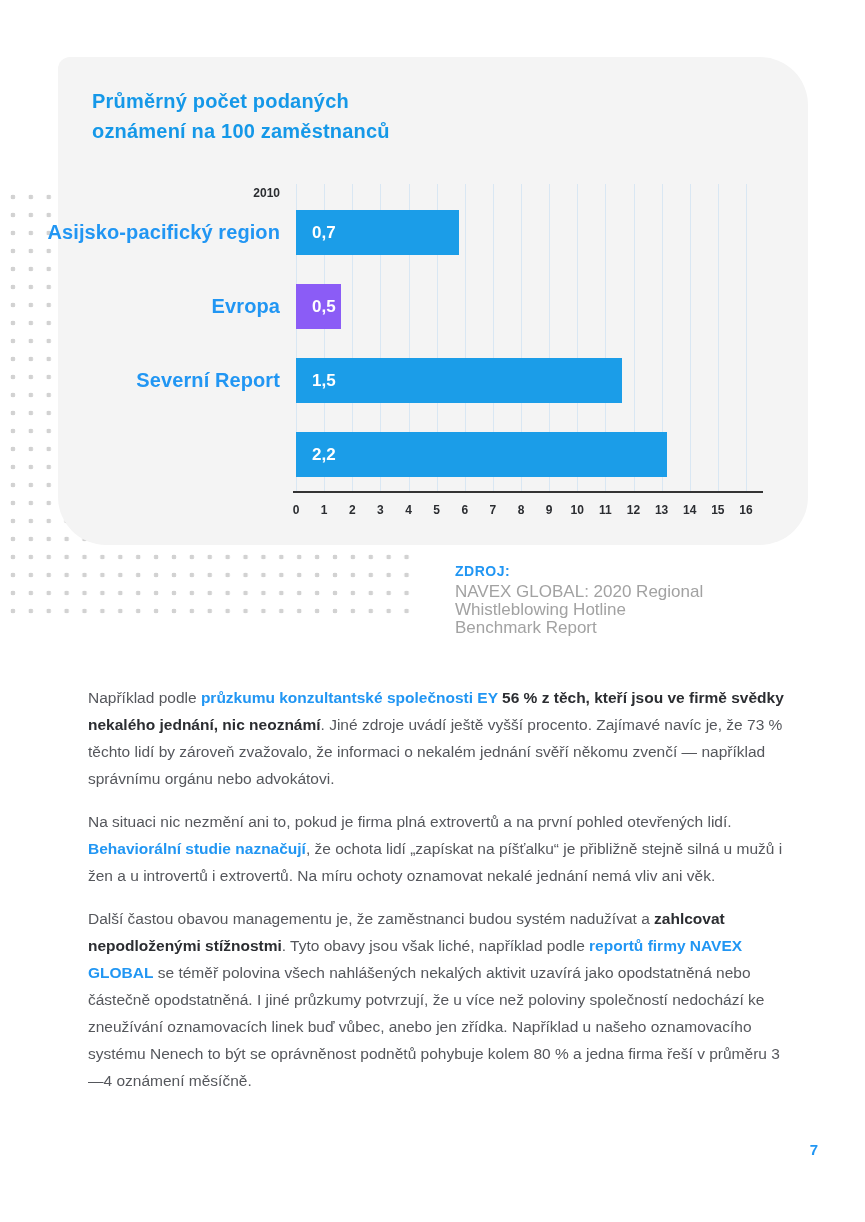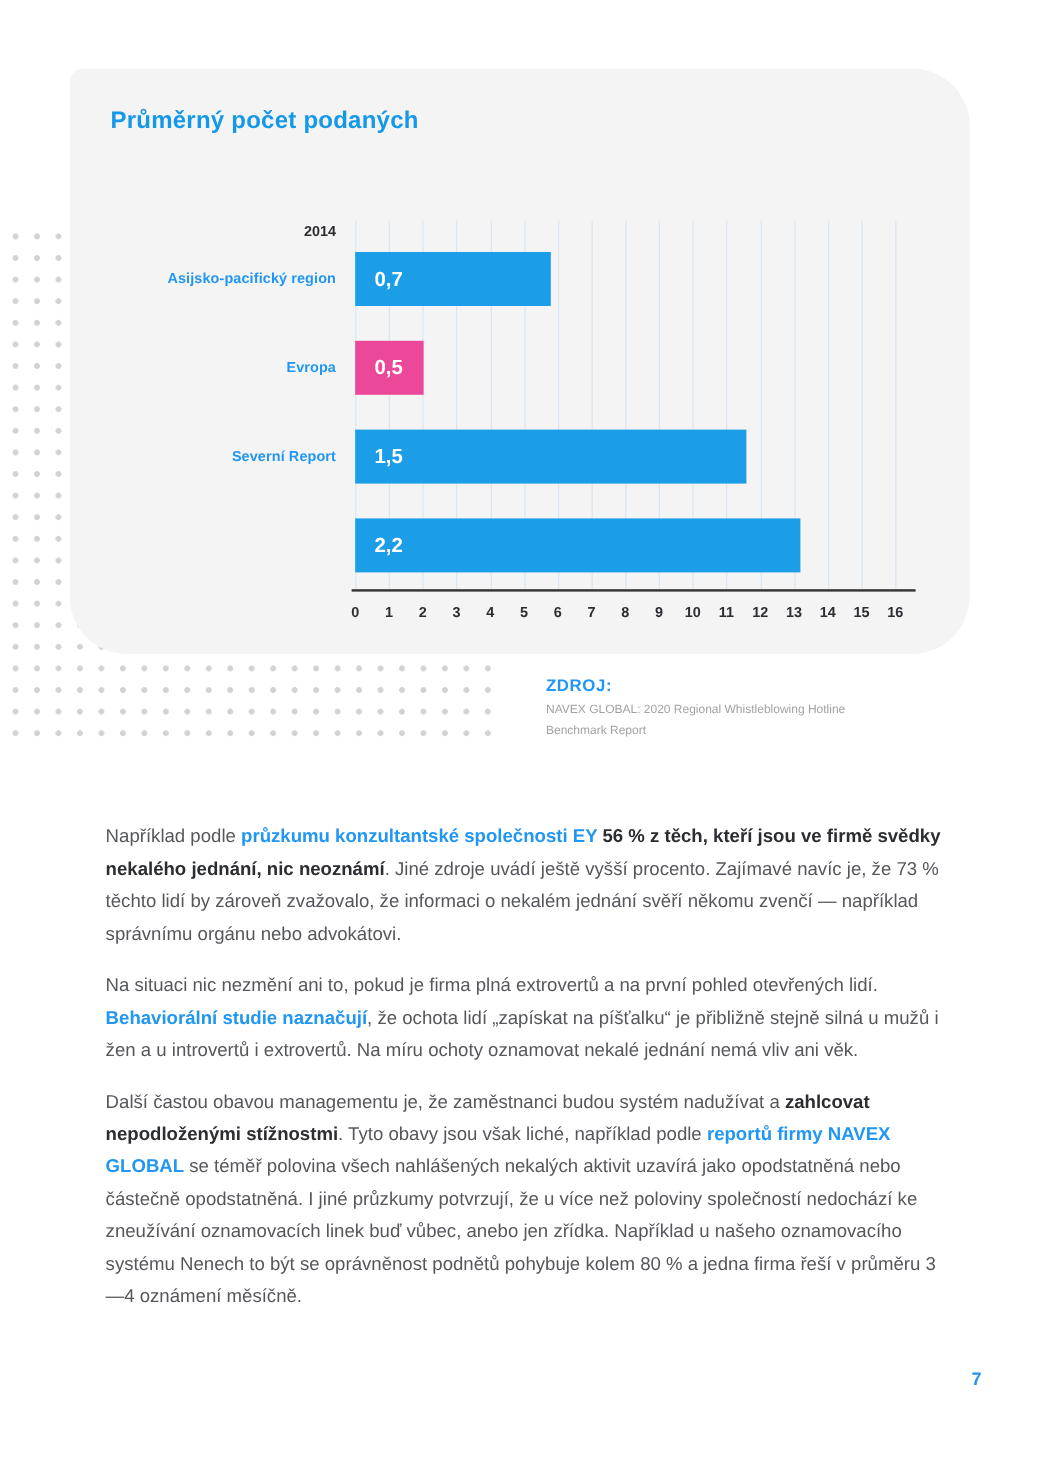--- a/index.html
+++ b/index.html
@@ -26,26 +26,26 @@
   .gridline { position:absolute; top:0; width:1px; height:307px; background:#d9e7f3; }
   .bar { position:absolute; left:0; height:45px; background:#1b9de8; }
   .bar-value { position:absolute; left:16px; top:50%; transform:translateY(-50%);
                color:#ffffff; font-weight:bold; font-size:17px; }
   .axis-line { position:absolute; left:293px; top:491px; width:470px; height:2px; background:#333333; z-index:2; }
   .axis-ticks { position:absolute; left:296px; top:503px; width:450px; height:18px; z-index:2; }
   .tick { position:absolute; transform:translateX(-50%); font-size:12px; font-weight:bold; color:#2b2d31; }
 
   .row-labels { position:absolute; left:40px; top:184px; width:240px; height:307px; z-index:2; }
   .row-label { position:absolute; right:0; width:240px; text-align:right; height:24px; line-height:24px;
-               font-size:12px; font-weight:bold; color:#2196f3; letter-spacing:0.1px; }
+               font-size:20px; font-weight:bold; color:#2196f3; letter-spacing:0.1px; }
 
   
   .source { position:absolute; left:455px; top:563px; width:330px; z-index:2; }
   .source-label { font-size:14px; font-weight:bold; color:#2196f3; letter-spacing:0.5px; margin-bottom:4px; }
-  .source-line { font-size:10px; color:#a2a2a2; line-height:18px; }
+  .source-line { font-size:17px; color:#a2a2a2; line-height:18px; }
 
   
   .body-text { position:absolute; left:88px; top:670px; width:700px; z-index:2;margin-top:14px; }
   .body-text p { font-size:15.5px; line-height:27px; color:#55575c; margin:0 0 16px 0; }
   .seg-normal { color:#55575c; }
   .seg-bold { color:#2b2d31; font-weight:bold; }
   .seg-link { color:#2196f3; font-weight:bold; cursor:pointer; }
 
   .page-number { position:absolute; left:738px; top:1141px; width:80px; text-align:right; z-index:2;
                  font-size:15px; font-weight:bold; color:#2196f3; }
@@ -54,23 +54,24 @@
 <body>
 
 <div class="page">
 
   <div class="dots"></div>
 
   <div class="card"></div>
 
   <div class="card-title">
     <div>Průměrný počet podaných</div>
+    <div>oznámení na 100 zaměstnanců</div>
   </div>
 
-  <div class="year-label">2014</div>
+  <div class="year-label">2010</div>
 
   <div class="row-labels">
       <div class="row-label" style="top: 36px;">Asijsko-pacifický region</div>
       <div class="row-label" style="top: 110px;">Evropa</div>
       <div class="row-label" style="top: 184px;">Severní Report</div>
     </div>
 
   <div class="plot">
       <div class="gridline" style="left: 0px;"></div>
       <div class="gridline" style="left: 28.125px;"></div>
@@ -85,21 +86,21 @@
       <div class="gridline" style="left: 281.25px;"></div>
       <div class="gridline" style="left: 309.375px;"></div>
       <div class="gridline" style="left: 337.5px;"></div>
       <div class="gridline" style="left: 365.625px;"></div>
       <div class="gridline" style="left: 393.75px;"></div>
       <div class="gridline" style="left: 421.875px;"></div>
       <div class="gridline" style="left: 450px;"></div>
       <div class="bar" style="top: 26px; width: 163.125px; background: rgb(27, 157, 232);">
         <span class="bar-value">0,7</span>
       </div>
-      <div class="bar" style="top: 100px; width: 57px; background: #ec4899;">
+      <div class="bar" style="top: 100px; width: 45px; background: #8b5cf6;">
         <span class="bar-value">0,5</span>
       </div>
       <div class="bar" style="top: 174px; width: 326.25px; background: rgb(27, 157, 232);">
         <span class="bar-value">1,5</span>
       </div>
       <div class="bar" style="top: 248px; width: 371.25px; background: rgb(27, 157, 232);">
         <span class="bar-value">2,2</span>
       </div>
     </div>
 

